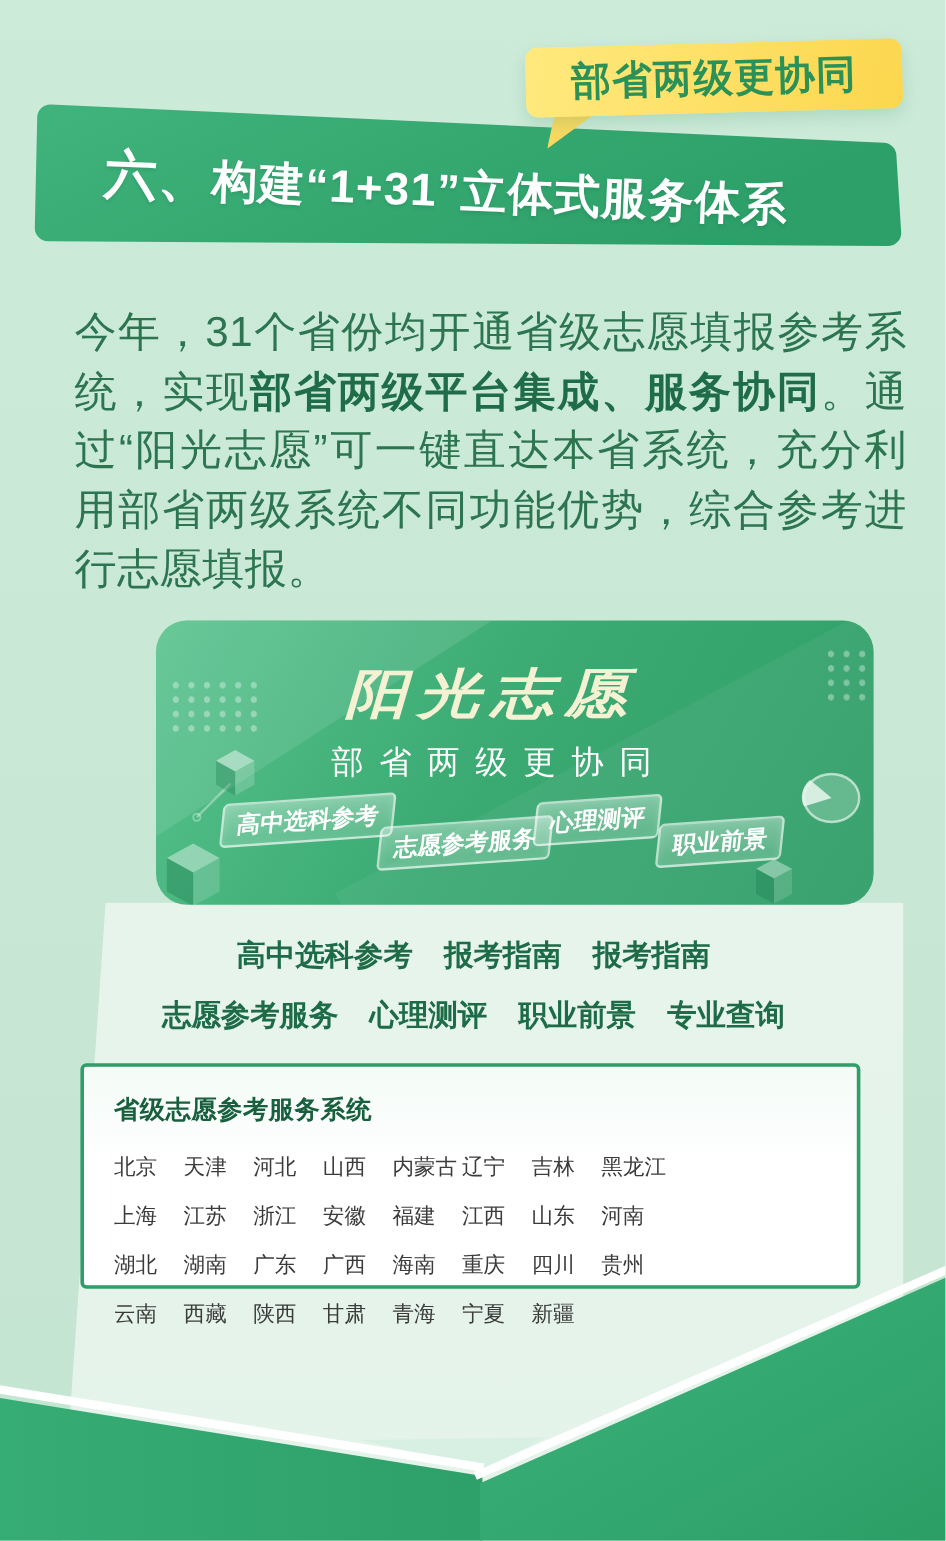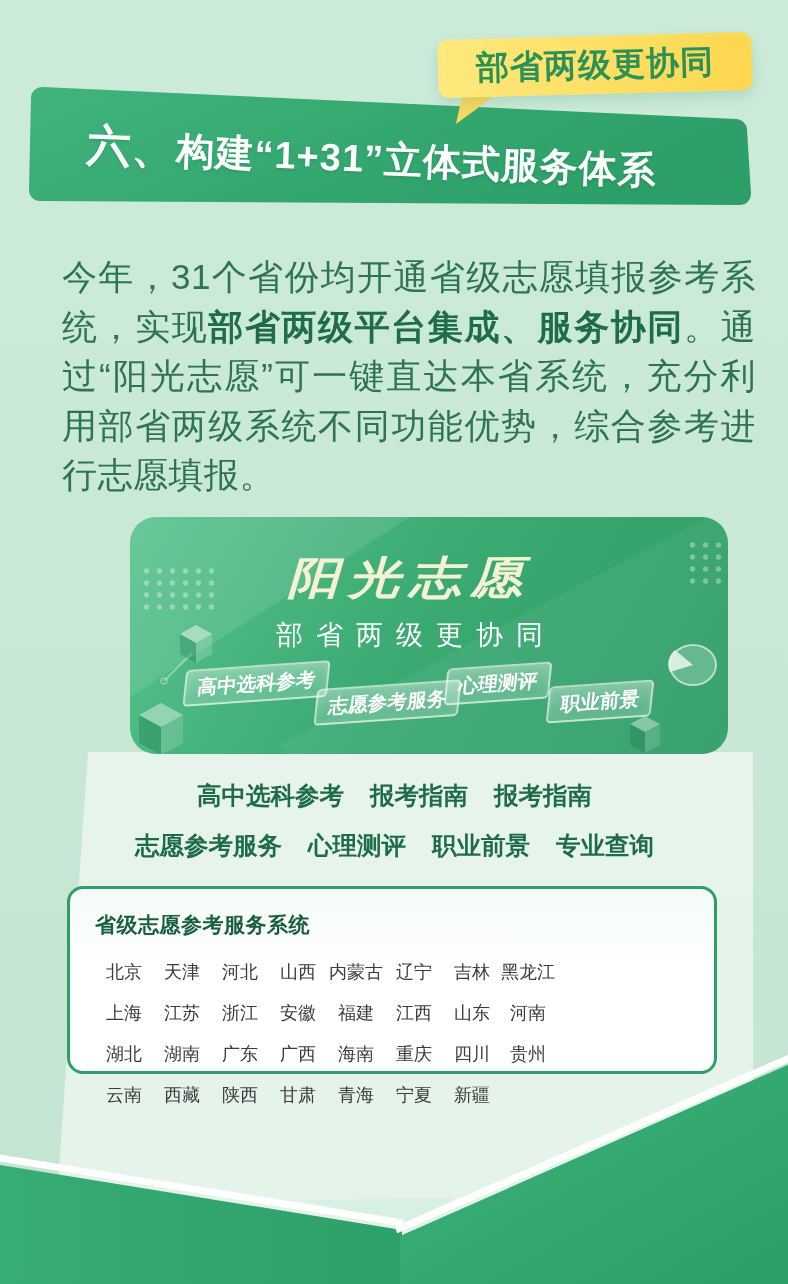--- a/index.html
+++ b/index.html
@@ -92,28 +92,28 @@
   
   .menu{left:36px;top:779px;width:717px;}
   .menu-row{display:flex;justify-content:center;gap:26px;
     color:#1d6c47;font-size:24.5px;font-weight:800;}
   .menu-row + .menu-row{margin-top:17px;}
   .menu-row span{white-space:nowrap;}
 
   
   .prov-card{
     left:67px;top:886px;width:650px;height:188px;box-sizing:border-box;
-    border:3px solid #2f9e68;border-radius:16px;
+    border:3px solid #2f9e68;border-radius:5px;
     background:linear-gradient(180deg,#f4fbf7 0%,#ffffff 45%);
   }
   .prov-title{position:absolute;left:25px;top:22px;
     color:#175f3d;font-size:21px;font-weight:800;letter-spacing:.5px;}
   .prov-grid{position:absolute;left:25px;top:62px;
     display:grid;grid-template-columns:repeat(7,58px) auto;grid-auto-rows:41px;
-    align-items:center;color:#3b3b3b;font-size:18px;font-weight:500;text-align:center;}
+    align-items:center;color:#3b3b3b;font-size:18px;font-weight:500;}
 
   .bottom-svg{left:0;top:1040px;width:788px;height:244px;}
 </style>
 </head>
 <body>
 
 <div class="abs sheet"></div>
 <div class="abs sheet-wedge"></div>
 
 <p class="abs para"><span>今年，31个省份均开通省级志愿填报参考系统，实现</span><b>部省两级平台集成、服务协同</b><span>。通过“阳光志愿”可一键直达本省系统，充分利用部省两级系统不同功能优势，综合参考进行志愿填报。</span></p>

